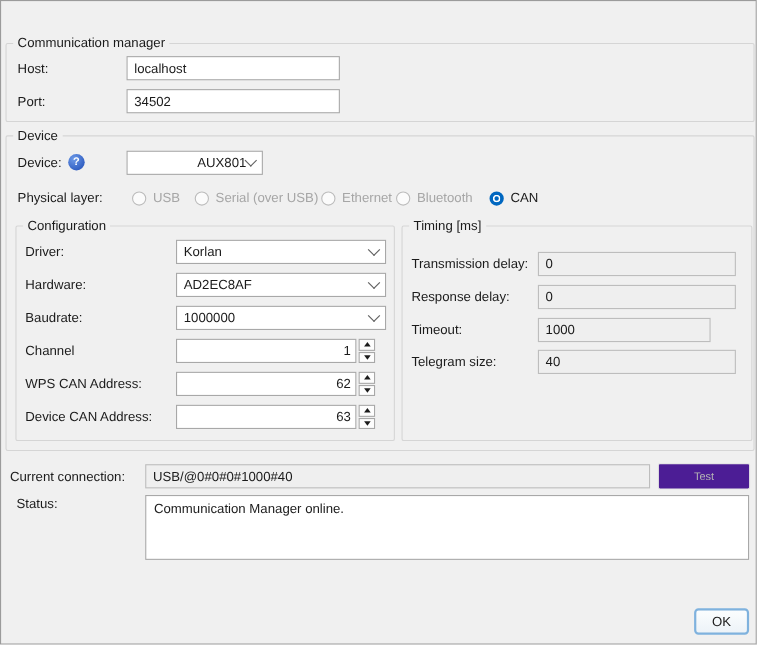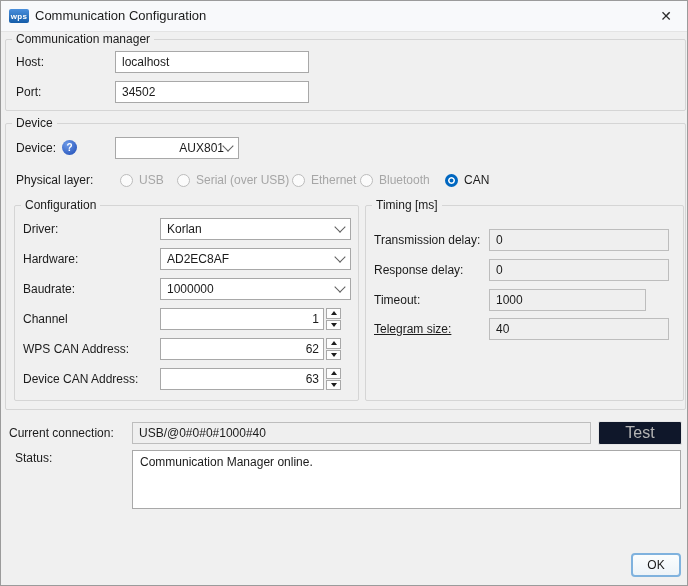--- a/index.html
+++ b/index.html
@@ -40,38 +40,31 @@
   .radio.disabled .rlabel{color:#a6a6a6;}
   .radio.unselected .rb{border:1.5px solid #4a4a4a;background:#fff;}
   .radio.selected .rb{border:3.5px solid #0067c0;background:#0067c0;box-shadow:inset 0 0 0 1.5px #fff;}
   .rlabel{white-space:nowrap;}
   
   .help{position:absolute;width:15px;height:15px;border-radius:50%;
     background:radial-gradient(circle at 35% 30%,#6d9ae8,#1b49b4);color:#fff;font-size:10px;font-weight:bold;
     display:flex;align-items:center;justify-content:center;}
   
   .btn-test{position:absolute;left:597px;top:420px;width:84px;height:24px;border:1px solid #e6e6e6;border-radius:2px;
-    background:#0f172a;color:#b5b5b5;font-family:inherit;font-size:16px;}
+    background:#4c1d95;color:#b5b5b5;font-family:inherit;font-size:10px;}
   textarea.status{position:absolute;left:131px;top:449px;width:549px;height:59px;box-sizing:border-box;
     border:1px solid #a8a8a8;background:#fff;resize:none;font-family:inherit;font-size:12px;color:#1b1b1b;padding:4px 7px;outline:none;}
   .btn-ok{position:absolute;left:630px;top:552px;width:50px;height:24px;border:2px solid #7fb2de;border-radius:4px;
     background:linear-gradient(#fbfdfe,#edf3f8);color:#1b1b1b;font-family:inherit;font-size:12px;}
 </style>
 </head>
 <body>
 
 <div class="dialog">
 
-  <div class="titlebar">
-    <div class="logo">wps</div>
-    <div class="title">Communication Configuration</div>
-    <button class="close-btn">
-      <span>✕</span>
-    </button>
-  </div>
 
   <div class="group" style="left:4px;top:38px;width:679px;height:70px;">
     <span class="legend">Communication manager</span>
     <span class="lbl" style="left:10px;top:15px;">Host:</span>
     <input class="field" style="left: 109px; top: 11px; width: 194px;" value="localhost">
     <span class="lbl" style="left:10px;top:45px;">Port:</span>
     <input class="field" style="left: 109px; top: 41px; width: 194px;" value="34502">
   </div>
 
   <div class="group" style="left:4px;top:122px;width:679px;height:285px;">
@@ -167,21 +160,21 @@
 
       <span class="lbl" style="left:8px;top:27px;">Transmission delay:</span>
       <input class="field ro" style="left: 123px; top: 23px; width: 180px;" value="0">
 
       <span class="lbl" style="left:8px;top:57px;">Response delay:</span>
       <input class="field ro" style="left: 123px; top: 53px; width: 180px;" value="0">
 
       <span class="lbl" style="left:8px;top:87px;">Timeout:</span>
       <input class="field ro" style="left: 123px; top: 83px; width: 157px;" value="1000">
 
-      <span class="lbl" style="left:8px;top:116px;text-decoration:underline;">Telegram size:</span>
+      <span class="lbl" style="left:8px;top:116px;">Telegram size:</span>
       <input class="field ro" style="left: 123px; top: 112px; width: 180px;" value="40">
     </div>
   </div>
 
   <span class="lbl" style="left:8px;top:425px;">Current connection:</span>
   <input class="field ro" style="left: 131px; top: 421px; width: 459px;" value="USB/@0#0#0#1000#40">
   <button class="btn-test">Test</button>
 
   <span class="lbl" style="left:14px;top:450px;">Status:</span>
   <textarea class="status" style="">Communication Manager online.</textarea>

